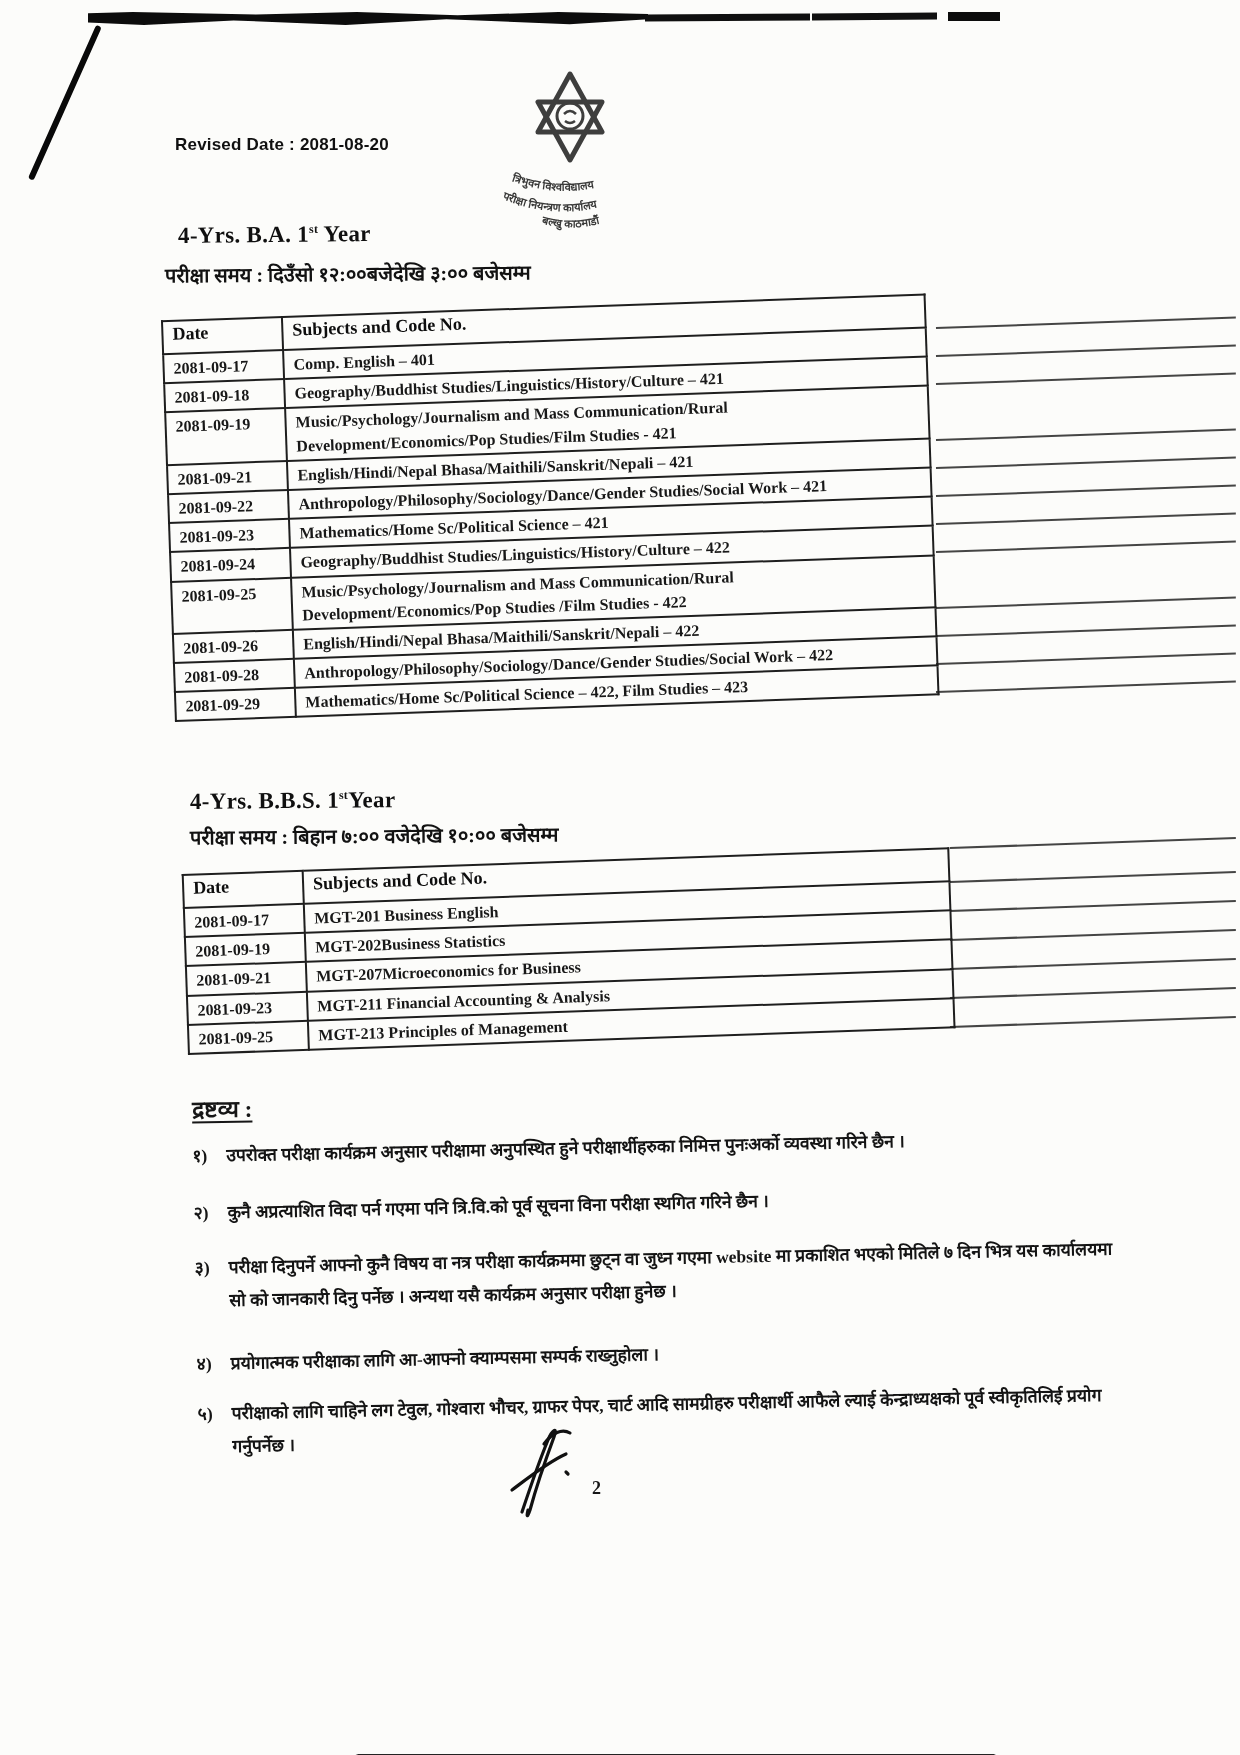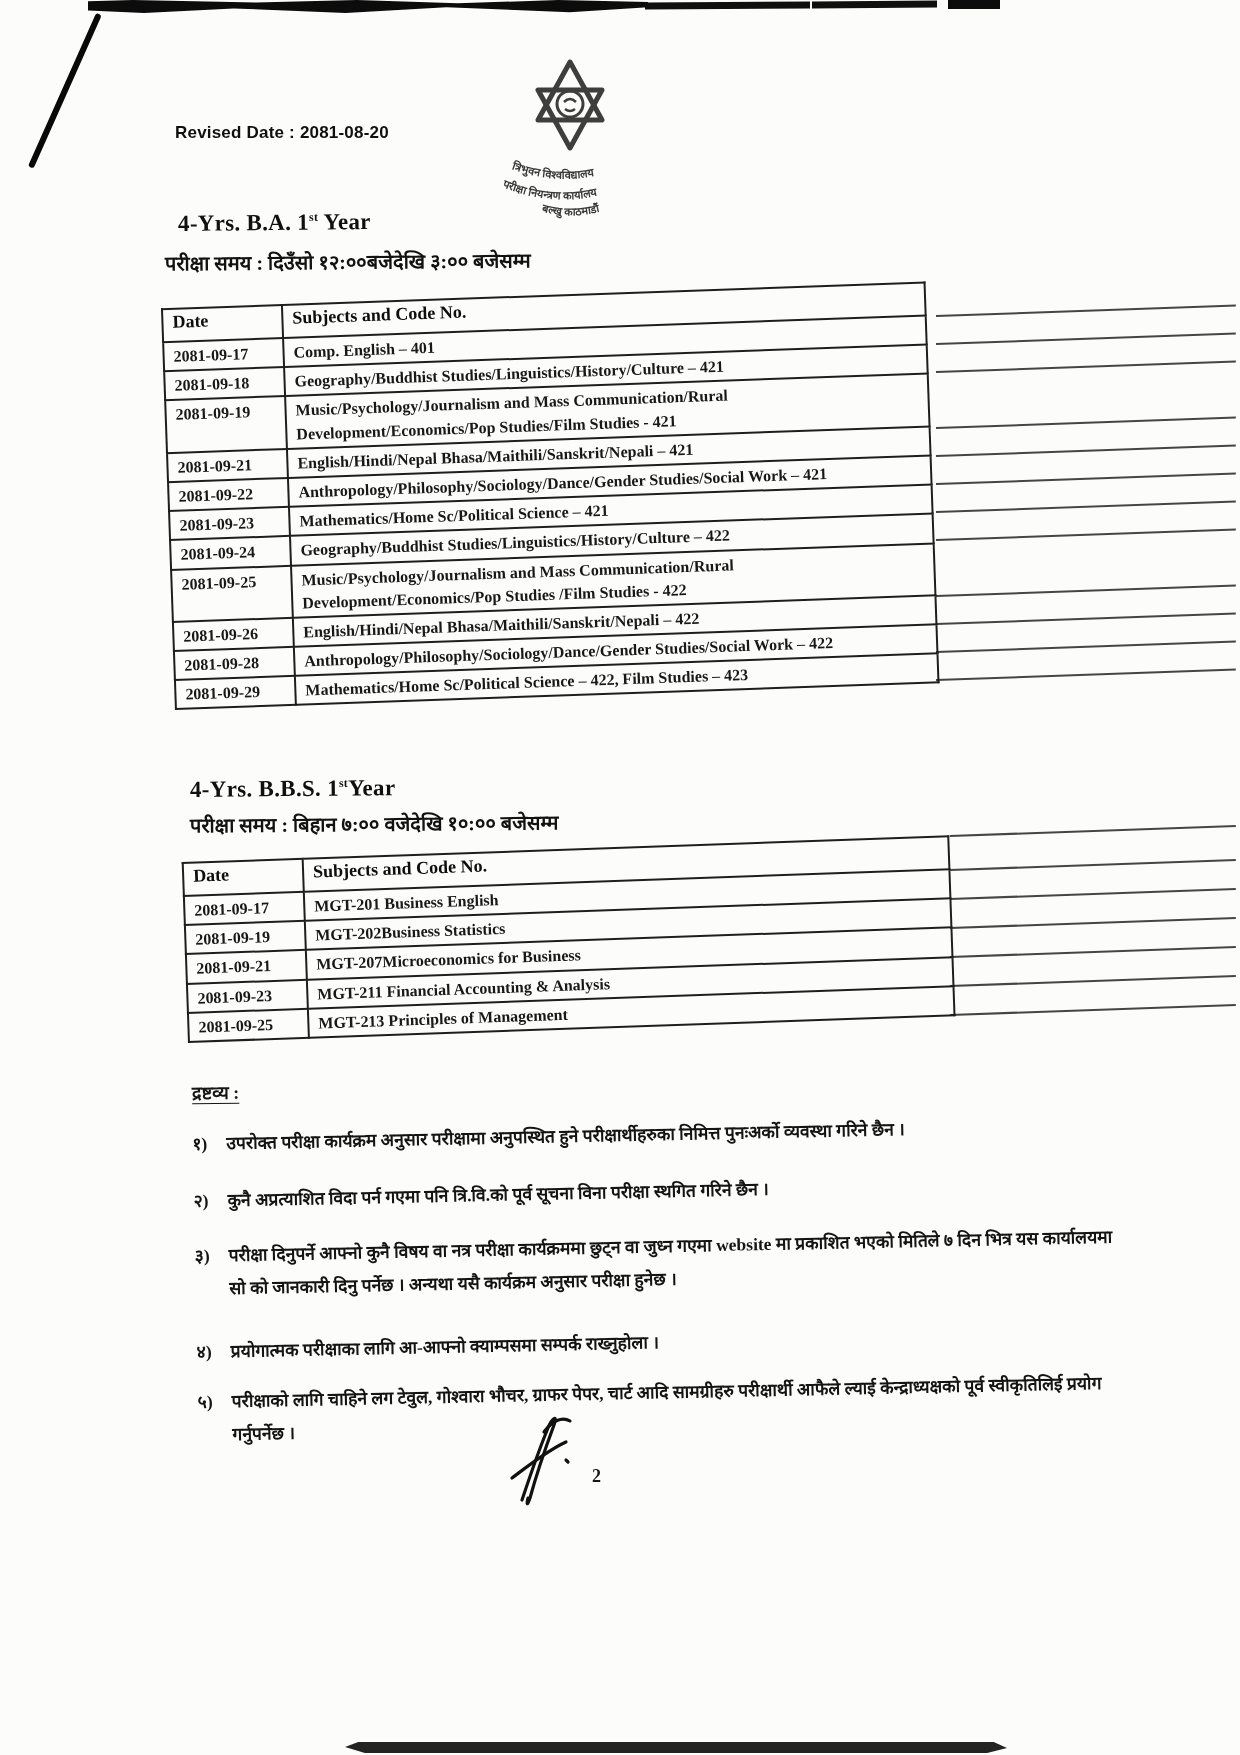--- a/index.html
+++ b/index.html
@@ -46,41 +46,41 @@
   table.sched { border-collapse:collapse; background:transparent;
     transform-origin:0 100%; transform:rotate(-2deg); }
   .tbl-ba  { left:175px; top:308px; width:765px; }
   .tbl-bbs { left:188px; top:862px; width:768px; }
   table.sched th, table.sched td { border:2px solid #1e1e1e; padding:2px 9px; text-align:left; vertical-align:top; }
   table.sched th { font-size:18px; font-weight:bold; height:33px; color:#0e0e0e; }
   table.sched td { font-size:16px; font-weight:bold; color:#181818; line-height:1.45; height:28px; }
   td.c-date { width:120px; white-space:nowrap; }
 
   
-  .notes-heading { left:192px; top:1080px; font-size:18px; font-weight:bold;
+  .notes-heading { left:192px; top:1080px; font-size:23px; font-weight:bold;
     text-decoration:underline; text-underline-offset:4px; transform:rotate(-.8deg); }
   .notes { left:192px; top:1128px; width:918px; transform:rotate(-1.2deg); transform-origin:0 0; }
   .note { position:absolute; left:0; width:100%; display:flex; font-size:17.5px;
     font-weight:bold; line-height:33px; color:#141414; }
   .note .num { width:34px; flex:none; }
   .note .txt { flex:1; }
   .note-1 { top:0; }
   .note-2 { top:57px; }
   .note-3 { top:112px; }
   .note-4 { top:208px; }
   .note-5 { top:258px; }
 
   .page-num { left:592px; top:1466px; font-size:18px; font-weight:bold; }
   .sig { left:488px; top:1408px; }
   .stamp { left:482px; top:56px; }
 </style>
 </head>
 <body>
 
-<div class="abs" style="left:0;top:0;width:1240px;height:1374px;">
+<div class="abs" style="left:0;top:12px;width:1240px;height:1374px;">
 
   <div class="abs scan-bar-main"></div>
   <div class="abs scan-bar-mid"></div>
   <div class="abs scan-bar-r1"></div>
   <div class="abs scan-bar-r2"></div>
   <div class="abs fold-line"></div>
   <div class="abs bottom-bar"></div>
 
   <div class="abs revised">Revised Date : 2081-08-20</div>
 

